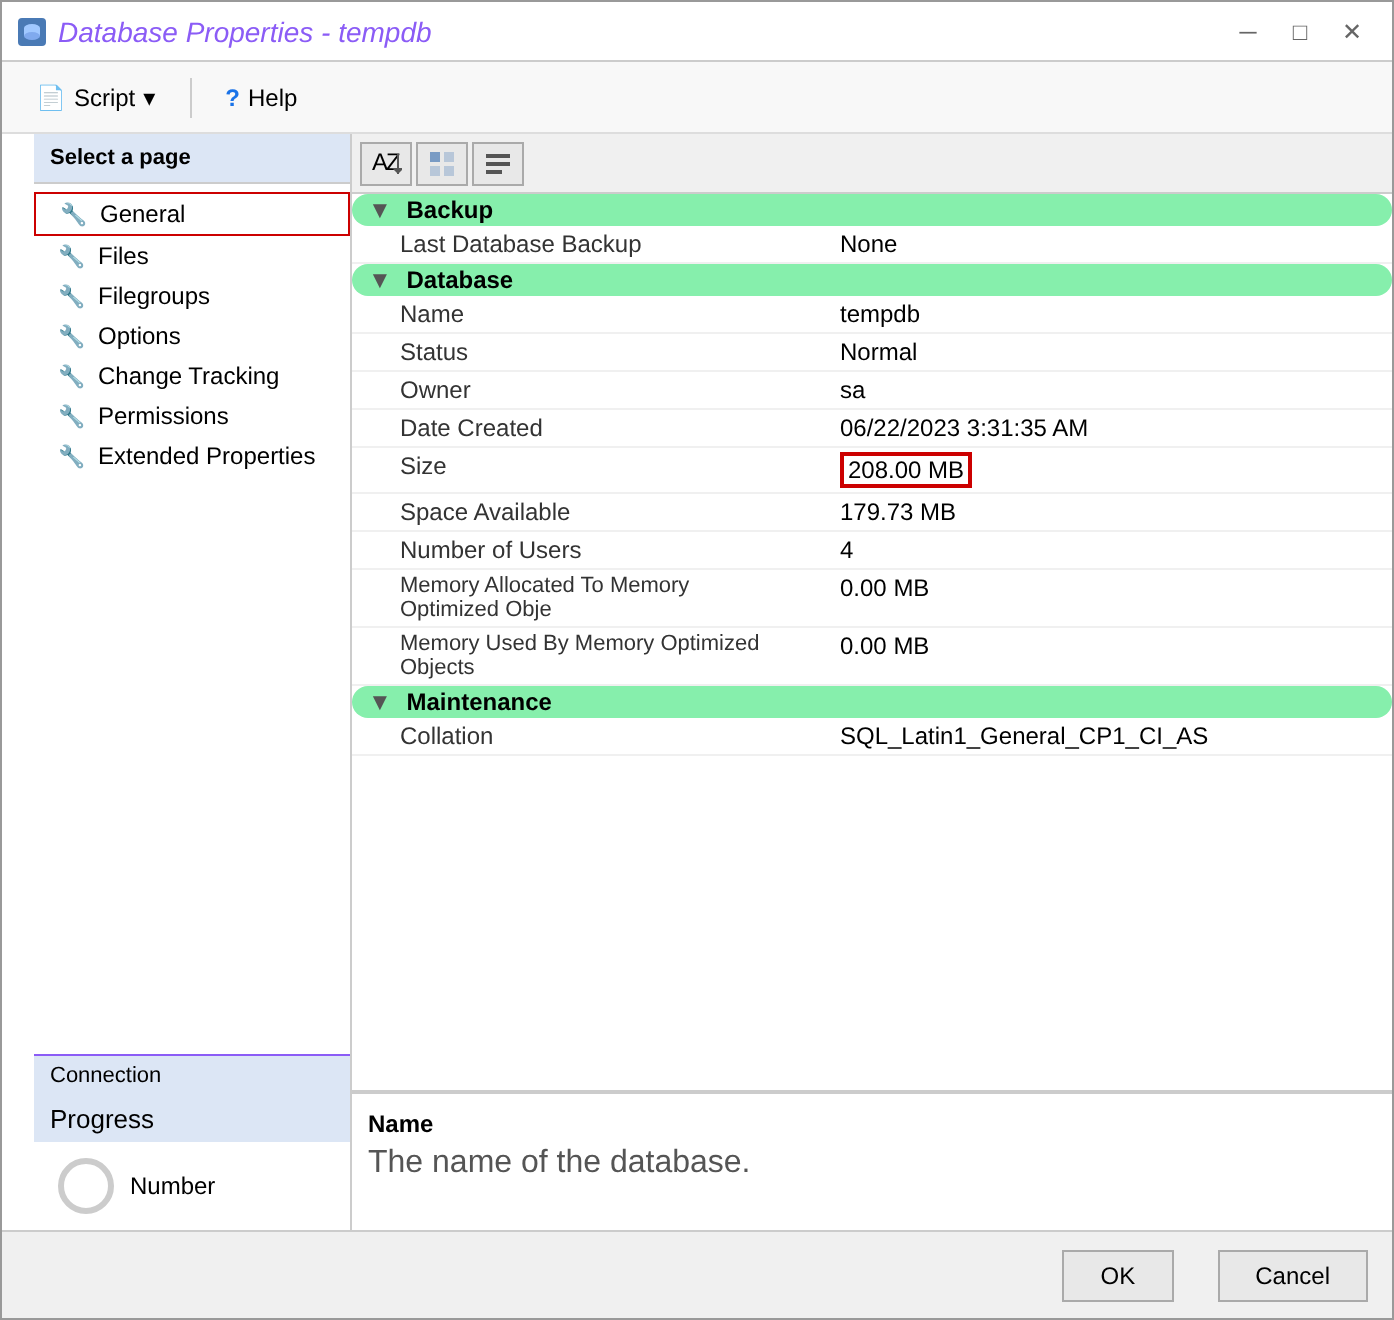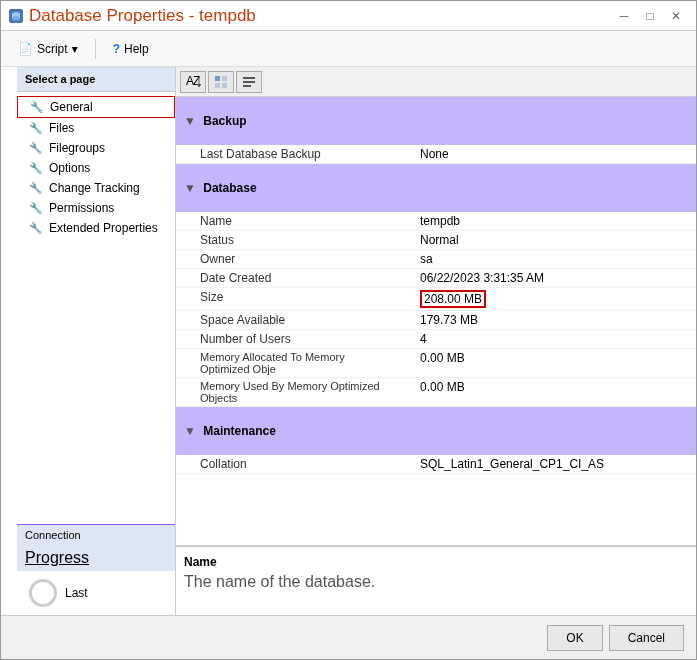--- a/index.html
+++ b/index.html
@@ -3,21 +3,21 @@
   <meta charset="utf-8">
   <style>
     * { box-sizing: border-box; margin: 0; padding: 0; font-family: 'Segoe UI', Tahoma, Geneva, Verdana, sans-serif; font-size: 12px; }
     body { background: #f0f0f0; width: 697px; height: 660px; overflow: hidden; }
 
     .window { width: 697px; height: 660px; background: #f0f0f0; border: 1px solid #999; display: flex; flex-direction: column; }
 
     .title-bar { background: #fff; height: 30px; display: flex; align-items: center; padding: 0 8px; border-bottom: 1px solid #ccc; justify-content: space-between; }
     .title-bar-left { display: flex; align-items: center; gap: 6px; }
     .title-bar-icon { width: 14px; height: 14px; background: #4a7ab5; border-radius: 2px; display: flex; align-items: center; justify-content: center; }
-    .title-bar-title { font-size: 17px; color: #c2410c; }
+    .title-bar-title { font-size: 14px; color: #8b5cf6; font-style: italic; }
     .title-bar-controls { display: flex; gap: 2px; }
     .title-bar-btn { width: 24px; height: 20px; background: transparent; border: none; cursor: pointer; font-size: 12px; color: #666; display: flex; align-items: center; justify-content: center; }
 
     .toolbar { height: 36px; background: #f8f8f8; border-bottom: 1px solid #ddd; display: flex; align-items: center; padding: 0 8px; gap: 4px; }
     .toolbar-btn { display: flex; align-items: center; gap: 4px; padding: 3px 8px; border: 1px solid transparent; cursor: pointer; font-size: 12px; background: transparent; }
     .toolbar-sep { width: 1px; height: 20px; background: #ccc; margin: 0 4px; }
 
     .main-content { display: flex; flex: 1; overflow: hidden; }
 
     .sidebar { width: 175px; background: #fff; border-right: 1px solid #ccc; display: flex; flex-direction: column; padding-left: 16px; }
@@ -27,42 +27,42 @@
     .sidebar-item.active { background: #fff; border: 1px solid #cc0000; }
     .sidebar-item-icon { width: 14px; height: 14px; display: flex; align-items: center; justify-content: center; font-size: 11px; }
 
     .content-area { flex: 1; display: flex; flex-direction: column; background: #fff; }
 
     .properties-toolbar { height: 30px; background: #f0f0f0; border-bottom: 1px solid #ccc; display: flex; align-items: center; padding: 0 4px; gap: 2px; }
     .prop-btn { width: 26px; height: 22px; background: #e8e8e8; border: 1px solid #aaa; cursor: pointer; display: flex; align-items: center; justify-content: center; font-size: 10px; }
 
     .properties-table { flex: 1; overflow-y: auto; }
     table { width: 100%; border-collapse: collapse; }
-    .section-header-row td { background: #c4b5fd; padding: 17px 8px; font-weight: bold; font-size: 12px; color: #000; }
+    .section-header-row td { background: #86efac; padding: 1px 8px; font-weight: bold; font-size: 12px; color: #000; border-radius: 10px; }
     .section-expand { color: #555; margin-right: 4px; }
     .prop-row td { padding: 2px 8px 2px 24px; border-bottom: 1px solid #f0f0f0; vertical-align: top; }
     .prop-name { color: #333; width: 220px; }
     .prop-value { color: #000; }
 
     .description-panel { height: 70px; border-top: 2px solid #ccc; padding: 8px; background: #fff; }
     .description-title { font-weight: bold; margin-bottom: 4px; }
     .description-text { color: #555; font-size: 16px; }
 
     .sidebar-bottom { border-top: 1px solid #8b5cf6; }
     .sidebar-conn-header { background: #dce6f5; padding: 4px 8px; font-size: 11px; }
     .sidebar-conn-content { padding: 8px 12px; }
     .conn-row { margin-bottom: 6px; font-size: 11px; color: #555; }
     .conn-link { color: #0066cc; cursor: pointer; text-decoration: underline; display: flex; align-items: center; gap: 4px; }
 
-    .sidebar-progress-header { background: #dce6f5; padding: 4px 8px; font-size: 16px; text-decoration: underline; }
+    .sidebar-progress-header { background: #dce6f5; padding: 4px 8px; font-size: 13px; }
     .sidebar-progress-content { padding: 8px 12px; display: flex; align-items: center; gap: 8px; }
     .progress-circle { width: 28px; height: 28px; border-radius: 50%; border: 3px solid #ccc; display: flex; align-items: center; justify-content: center; }
 
     .footer { height: 44px; background: #f0f0f0; border-top: 1px solid #ccc; display: flex; align-items: center; justify-content: flex-end; padding: 0 12px; gap: 6px; }
-    .footer-btn { padding: 5px 18px; border: 1px solid #aaa; background: #e8e8e8; cursor: pointer; font-size: 12px; }
+    .footer-btn { padding: 5px 18px; border: 1px solid #aaa; background: #e8e8e8; cursor: pointer; font-size: 12px; margin-left: 16px; }
     .footer-btn.primary { background: #e8e8e8; }
   </style>
 </head>
 <body>
 
 <div class="window">
 
   <div class="title-bar">
     <div class="title-bar-left">
       <div class="title-bar-icon">
@@ -127,21 +127,21 @@
           <span class="sidebar-item-icon">🔧</span>
           <span>Extended Properties</span>
         </div>
       </div>
 
       <div class="sidebar-bottom">
         <div class="sidebar-conn-header">Connection</div>
         <div class="sidebar-progress-header">Progress</div>
         <div class="sidebar-progress-content">
           <div class="progress-circle"></div>
-          <span>Last</span>
+          <span>Number</span>
         </div>
       </div>
     </div>
 
     <div class="content-area">
 
       <div class="properties-toolbar">
         <button class="prop-btn" title="Sort A-Z">
           <svg width="16" height="16" viewBox="0 0 16 16">
             <text x="1" y="11" font-size="9" font-family="serif">A</text>

